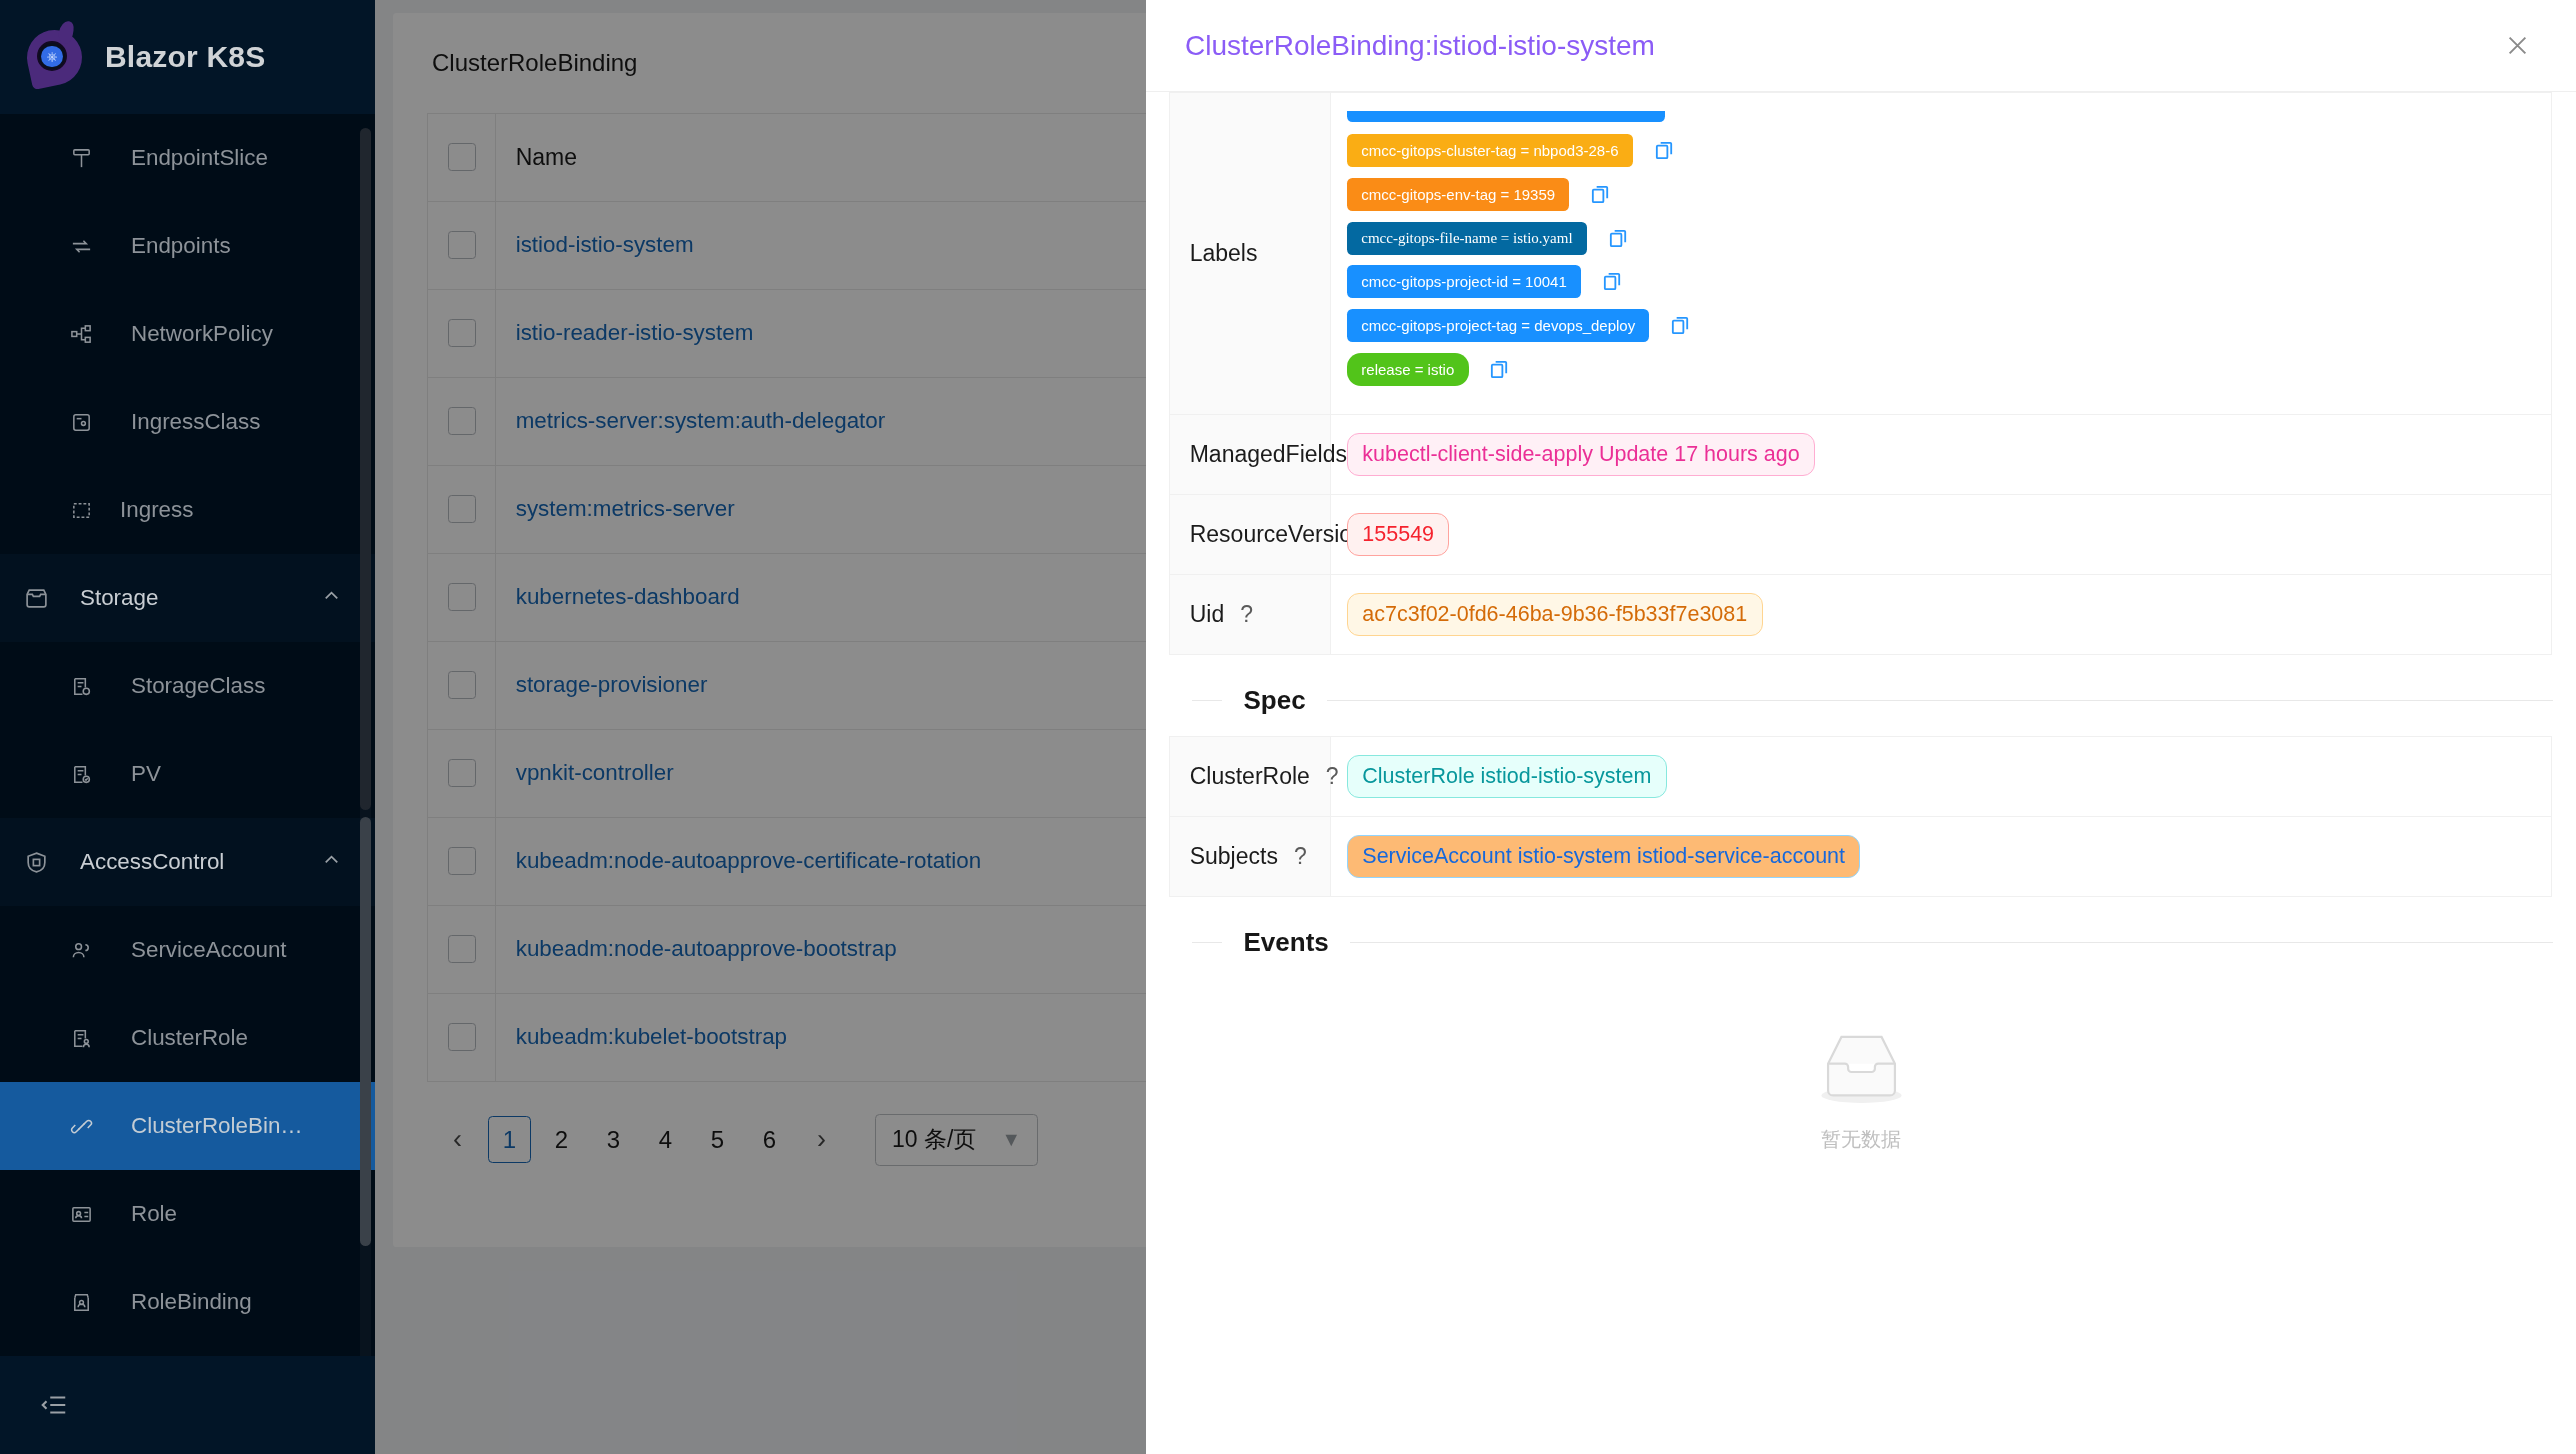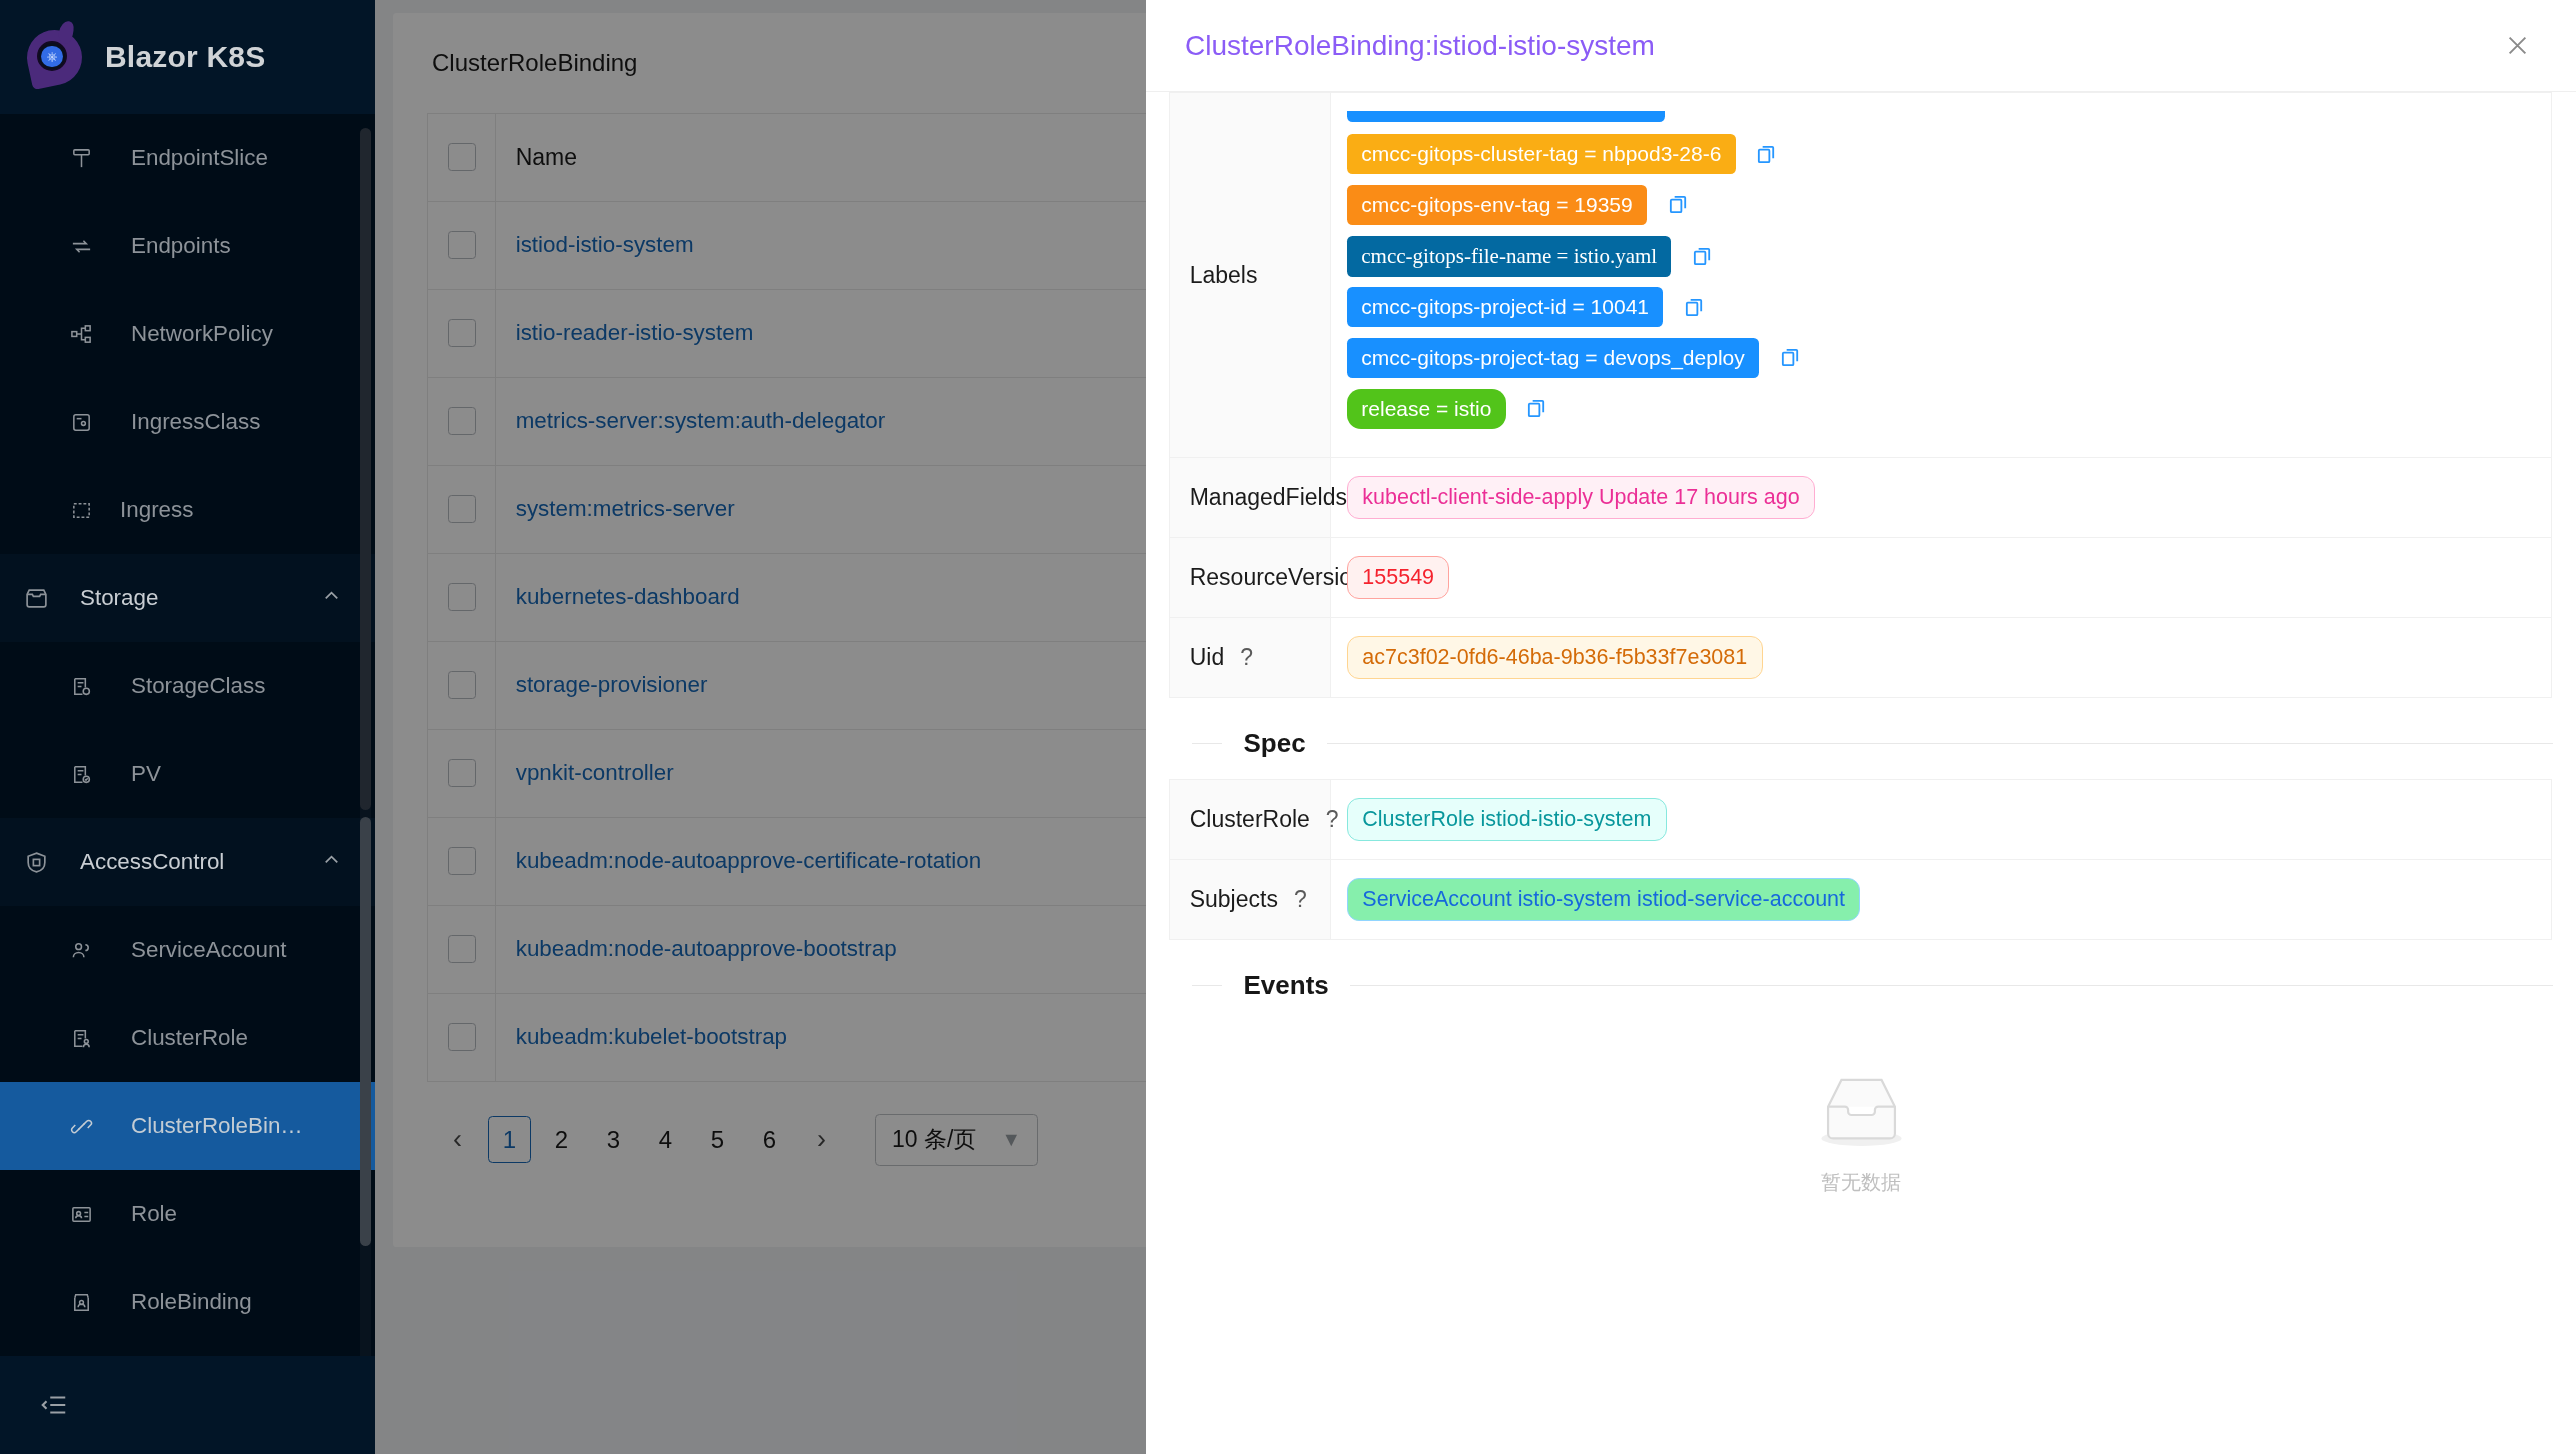--- a/index.html
+++ b/index.html
@@ -236,21 +236,21 @@
     font-size: 23px;
     color: #1b1b1b;
     white-space: nowrap;
   }
   td.lab .q { color: #5a5a5a; margin-left: 16px; }
   td.val { padding: 18px 16px; }
 
   .tag {
     display: inline-flex; align-items: center;
     color: #fff;
-    font-size: 21px;
+    font-size: 15px;
     border-radius: 5.4px;
     padding: 8px 14.3px;
     font-weight: 500;
     white-space: nowrap;
   }
   .tag-row { display: flex; align-items: center; margin: 10.7px 0; }
   .copy-ico { margin-left: 19.7px; color: #2596ff; cursor: pointer; display:flex; }
   .tag-cut {
     height: 10.7px; border-radius: 0 0 5.4px 5.4px;
     background: #1890ff; width: 318px; margin-bottom: 12.5px;
@@ -260,21 +260,21 @@
     display: inline-block;
     font-size: 21.5px;
     border-radius: 12px;
     padding: 8px 14.3px;
     white-space: nowrap;
   }
   .chip.pink { background:#fff0f6; border:0.9px solid #ffadd2; color:#eb2f96; }
   .chip.red  { background:#fff1f0; border:0.9px solid #ffa39e; color:#f5222d; }
   .chip.gold { background:#fff7e6; border:0.9px solid #ffd591; color:#d46b08; }
   .chip.cyan { background:#e6fffb; border:0.9px solid #87e8de; color:#08979c; }
-  .chip.blue { background:#86efac; border:0.9px solid #91d5ff; color:#1668dc; }
+  .chip.blue { background:#fdba74; border:0.9px solid #91d5ff; color:#1668dc; }
 
   .section-title {
     display: flex; align-items: center;
     margin: 30px 0 19.7px 0;
     padding-left: 23px;
   }
   .section-title .rule-l { width: 30px; height: 0.9px; background: #e8e8e8; }
   .section-title .txt {
     font-size: 26px; font-weight: bold; color: #171717;
     padding: 0 21.5px;

